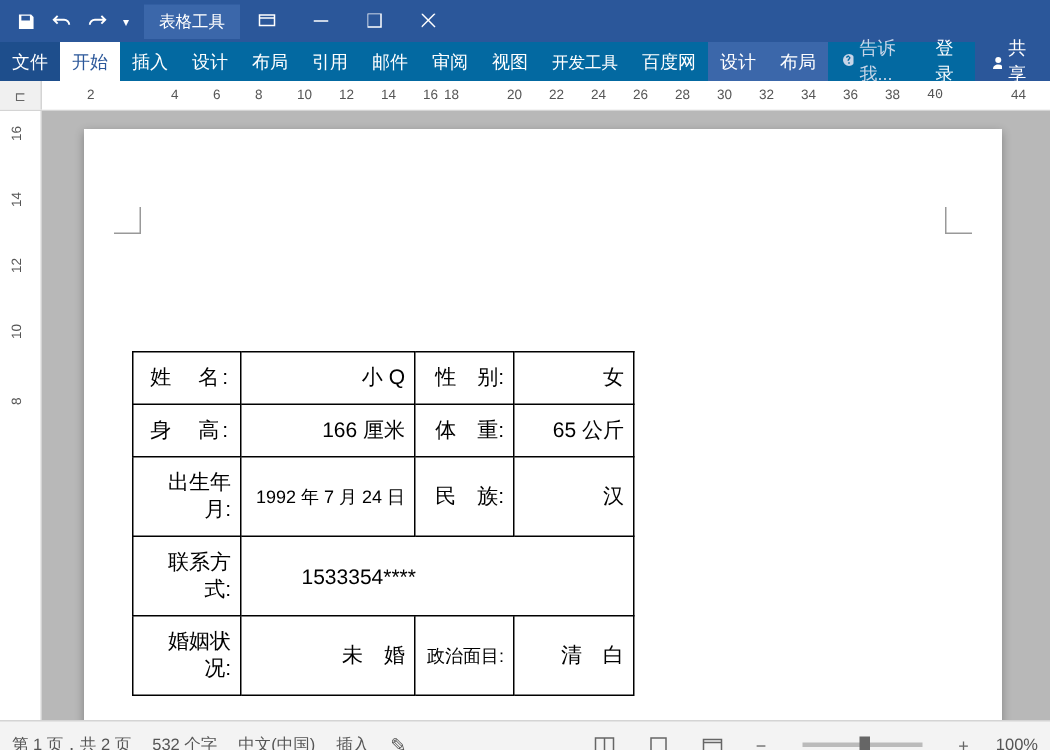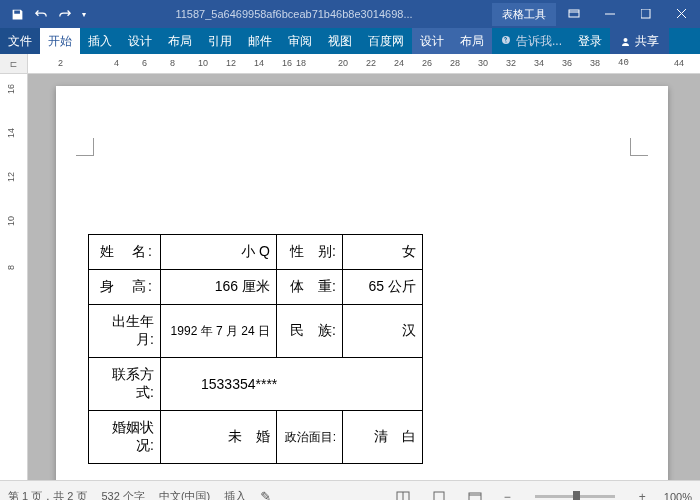--- a/index.html
+++ b/index.html
@@ -61,21 +61,20 @@
           <path fill="none" stroke="#fff" stroke-width="1.5" d="M5 3L2 6l3 3M2 6h8a4 4 0 014 4"></path>
         </svg>
       </div>
     <div class="qat-btn">
         <svg width="14" height="12" viewBox="0 0 16 14">
           <path fill="none" stroke="#fff" stroke-width="1.5" d="M11 3l3 3-3 3M14 6H6a4 4 0 00-4 4"></path>
         </svg>
       </div>
     <div class="qat-btn" style="width:12px;font-size:8px">▾</div>
   </div>
-  <div class="title-text">11587_5a6469958af6bceab71b46b8e3014698...</div>
   <div class="title-tool">表格工具</div>
   <div class="win-btns">
     <div class="win-btn">
         <svg width="12" height="10">
           <rect x="1" y="1" width="10" height="7" fill="none" stroke="#fff"></rect>
           <line x1="1" y1="3" x2="11" y2="3" stroke="#fff"></line>
         </svg>
       </div>
     <div class="win-btn">
         <svg width="10" height="10">
@@ -99,20 +98,21 @@
 <div class="ribbon-tabs">
   <div class="tab file">文件</div>
   <div class="tab active">开始</div>
   <div class="tab">插入</div>
   <div class="tab">设计</div>
   <div class="tab">布局</div>
   <div class="tab">引用</div>
   <div class="tab">邮件</div>
   <div class="tab">审阅</div>
   <div class="tab">视图</div>
+  <div class="tab" style="font-size:11px">开发工具</div>
   <div class="tab">百度网</div>
   <div class="tab ctx">设计</div>
   <div class="tab ctx">布局</div>
   <div class="tell-me">
       <svg width="12" height="12">
         <path d="M6 1a4 4 0 100 8 4 4 0 000-8zm0 1.5a1 1 0 011 1c0 .5-.3.8-.6 1.1-.3.3-.4.5-.4.9h-1c0-.7.3-1 .6-1.3.2-.2.4-.4.4-.7a.5.5 0 00-1 0h-1a1.5 1.5 0 011.5-1.5h.5zM5.5 6.5h1v1h-1z" fill="#c8d5e8"></path>
       </svg>
       <span>告诉我...</span>
     </div>
   <div class="login">登录</div>

